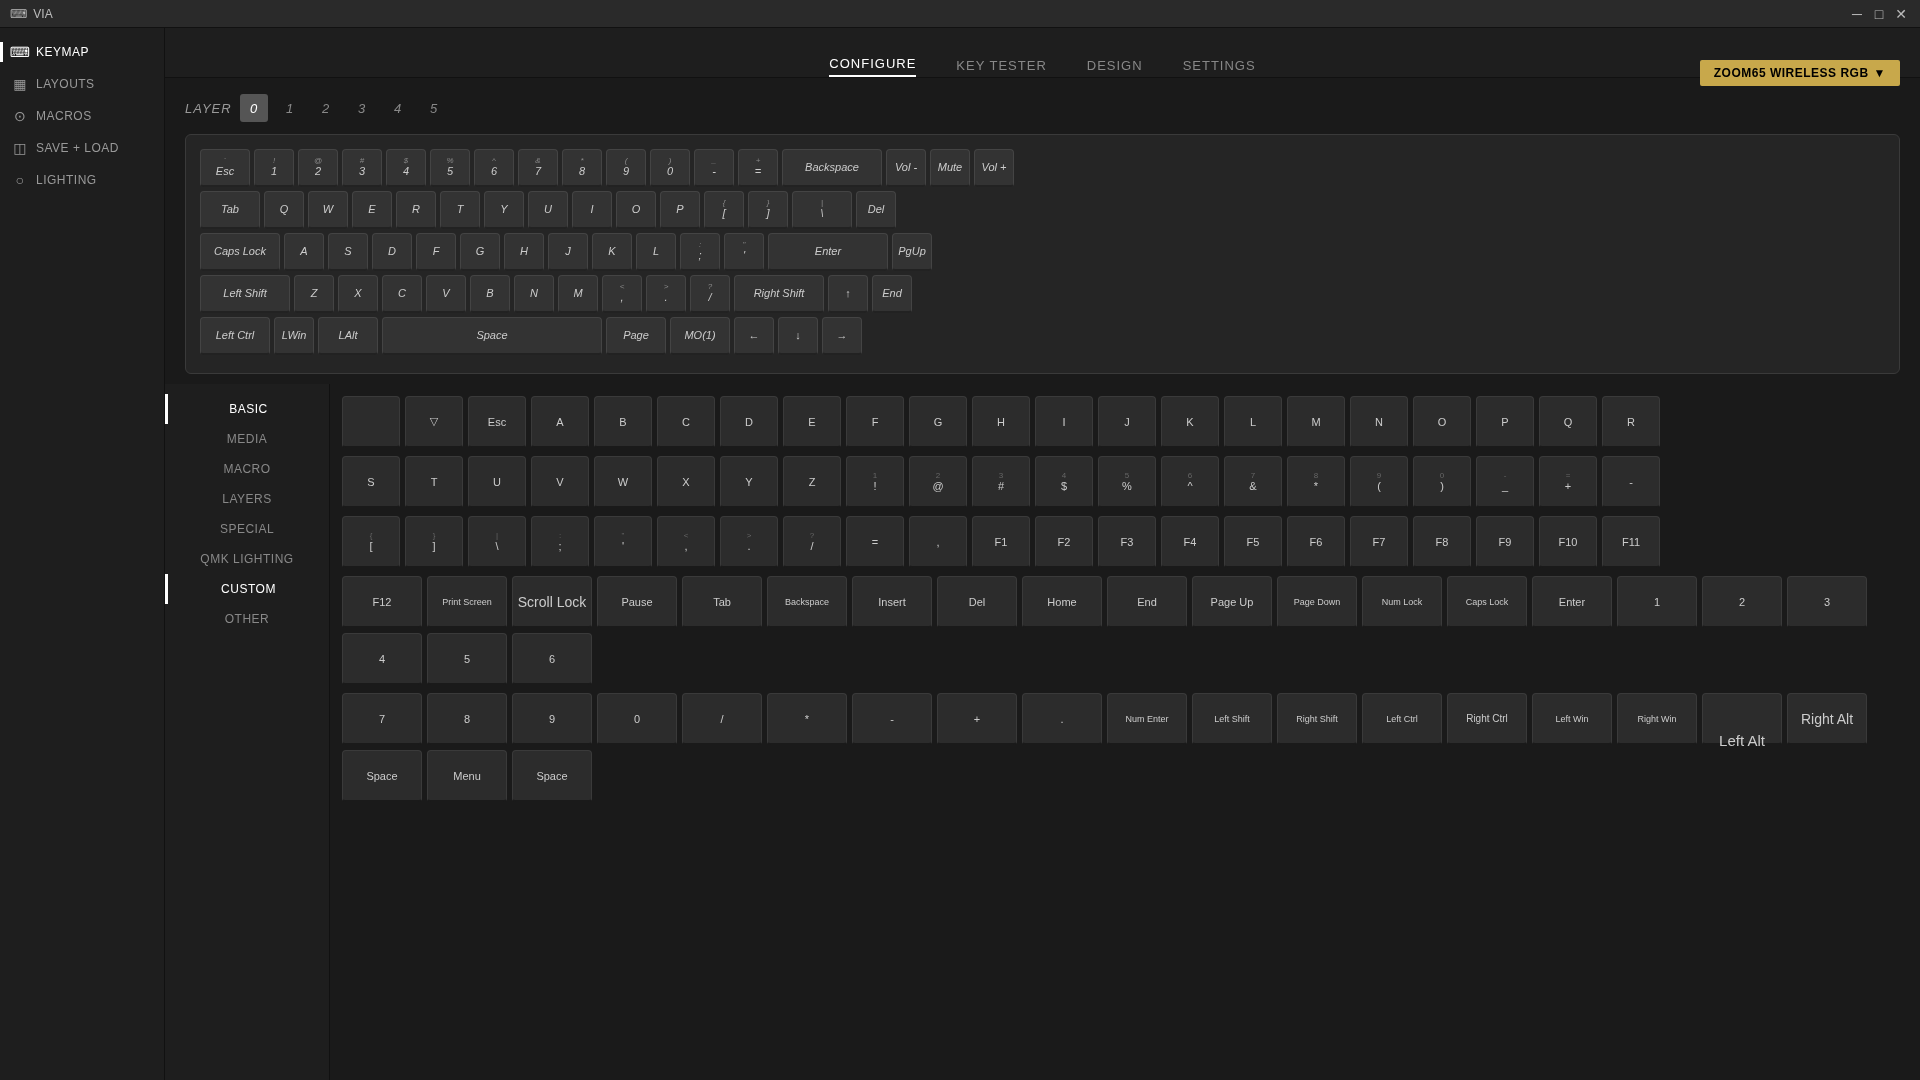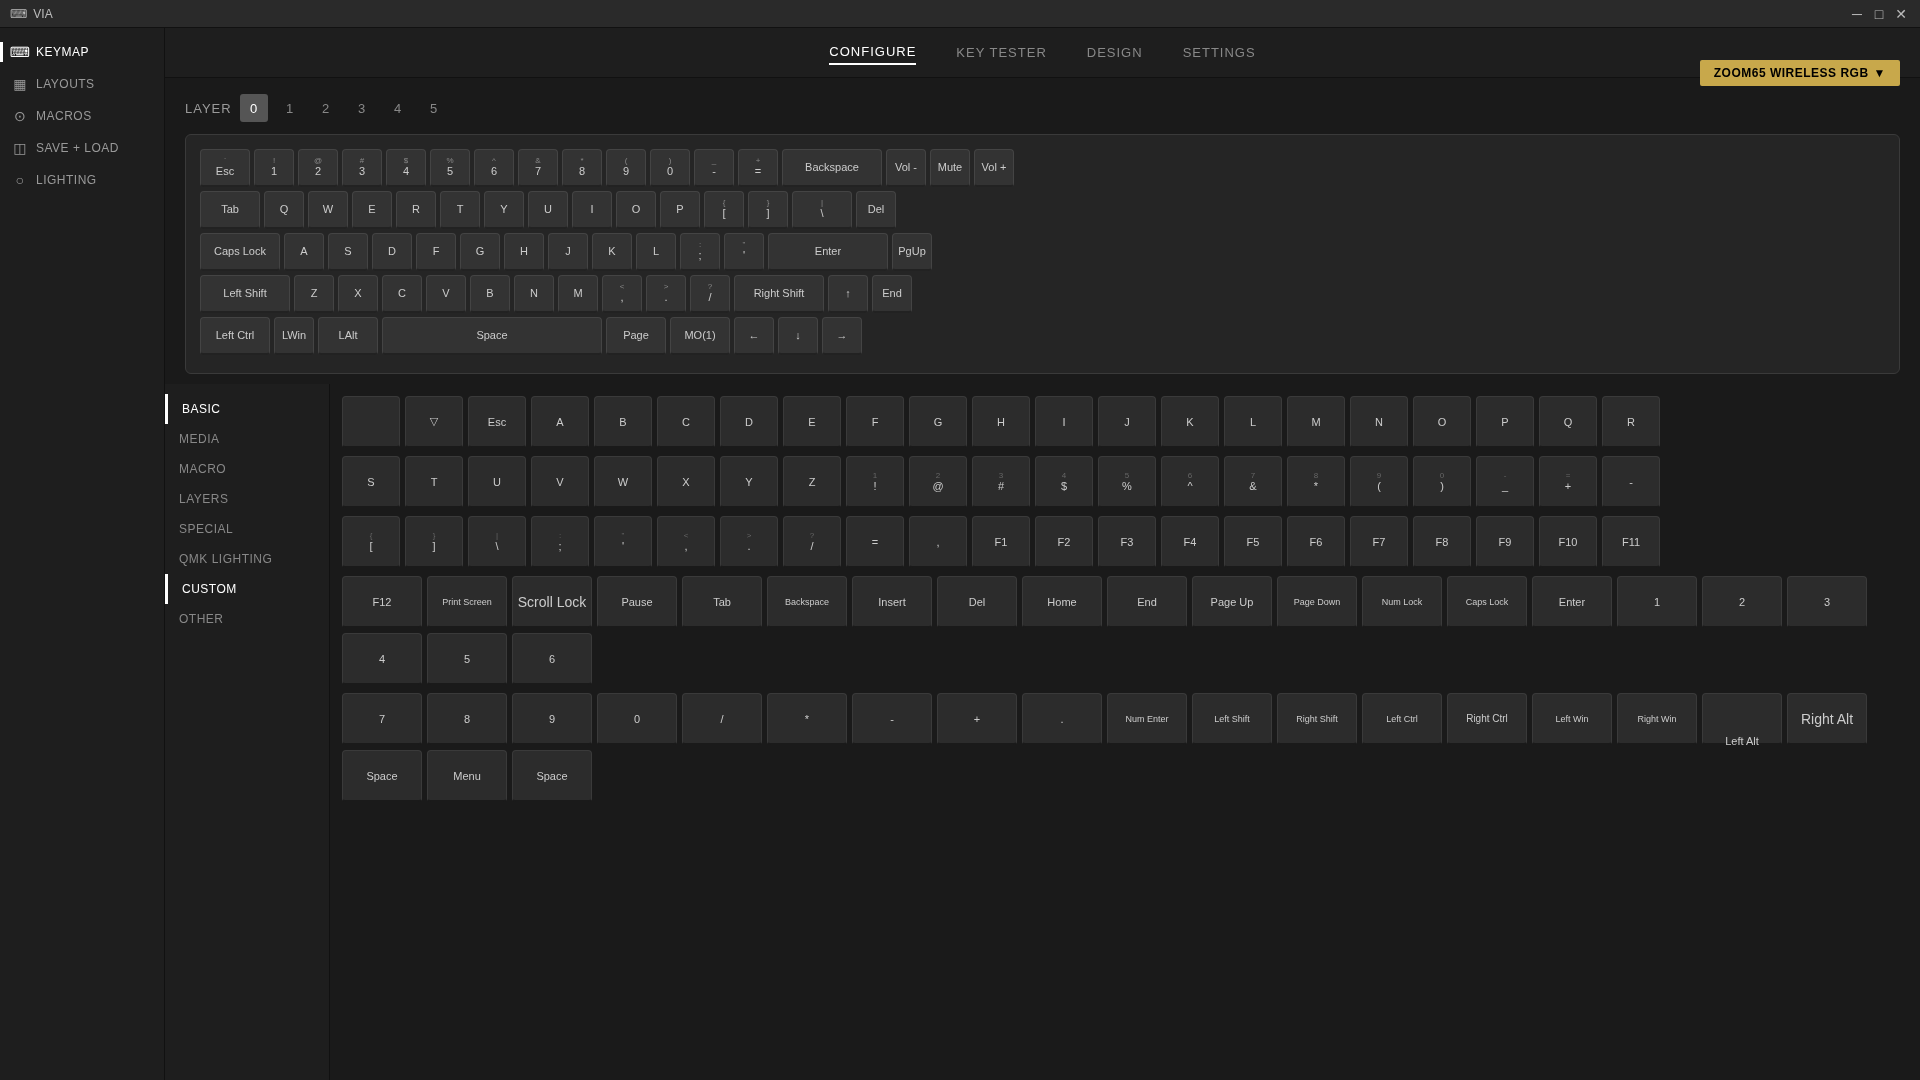--- a/index.html
+++ b/index.html
@@ -99,21 +99,21 @@
       display: flex;
       flex-direction: column;
       overflow: hidden;
     }
     
     .topnav {
       height: 50px;
       background: #1e1e1e;
       border-bottom: 1px solid #111;
       display: flex;
-      align-items: center;
+      align-items: flex-end;
       justify-content: center;
       gap: 40px;
       flex-shrink: 0;
     }
     .topnav-item {
       color: #888;
       cursor: pointer;
       font-size: 13px;
       letter-spacing: 1px;
       text-transform: uppercase;
@@ -137,20 +137,21 @@
       cursor: pointer;
       display: flex;
       align-items: center;
       gap: 5px;
       border-radius: 2px;
     }
     
     .keyboard-section {
       padding: 16px 20px 10px 20px;
       flex-shrink: 0;
+      font-style: italic;
     }
     .layer-bar {
       display: flex;
       align-items: center;
       gap: 8px;
       margin-bottom: 12px;
       font-size: 13px;
       color: #999;
     }
     .layer-label {
@@ -232,26 +233,27 @@
     }
     .keypicker-sidebar {
       width: 165px;
       background: #1e1e1e;
       border-right: 1px solid #111;
       padding: 10px 0;
       flex-shrink: 0;
       overflow-y: auto;
     }
     .kp-category {
-      padding: 8px 14px;
+      padding: 8px 8px;
       font-size: 12px;
       color: #888;
       cursor: pointer;
       text-transform: uppercase;
       letter-spacing: 0.5px;
+      text-align: center;
     }
     .kp-category.active {
       color: #fff;
       border-left: 3px solid #fff;
     }
     .keypicker-grid {
       flex: 1;
       background: #1a1a1a;
       padding: 12px;
       overflow-y: auto;
@@ -938,21 +940,21 @@
           <div class="kp-key wide">
               <span class="kp-main" style="font-size:10px;">Right Ctrl</span>
             </div>
           <div class="kp-key wide">
               <span class="kp-main" style="font-size:9px;">Left Win</span>
             </div>
           <div class="kp-key wide">
               <span class="kp-main" style="font-size:9px;">Right Win</span>
             </div>
           <div class="kp-key wide">
-              <span class="kp-main" style="font-size:11px;margin-top:44px;">Left Alt</span>
+              <span class="kp-main" style="font-size:15px;margin-top:44px;">Left Alt</span>
             </div>
           <div class="kp-key wide">
               <span class="kp-main" style="font-size:14px;">Right Alt</span>
             </div>
           <div class="kp-key wide">
               <span class="kp-main">Space</span>
             </div>
           <div class="kp-key wide">
               <span class="kp-main">Menu</span>
             </div>

